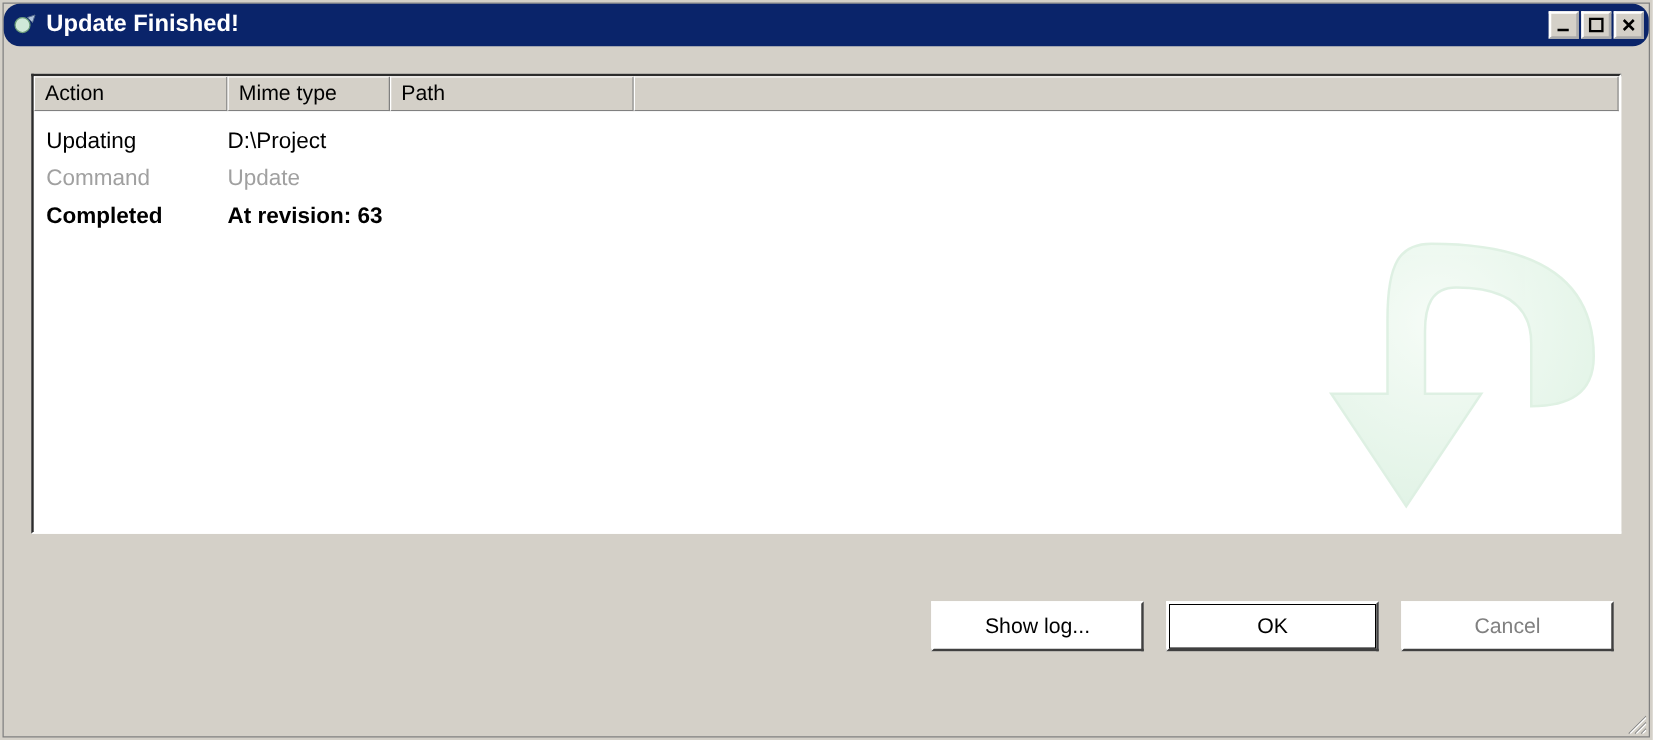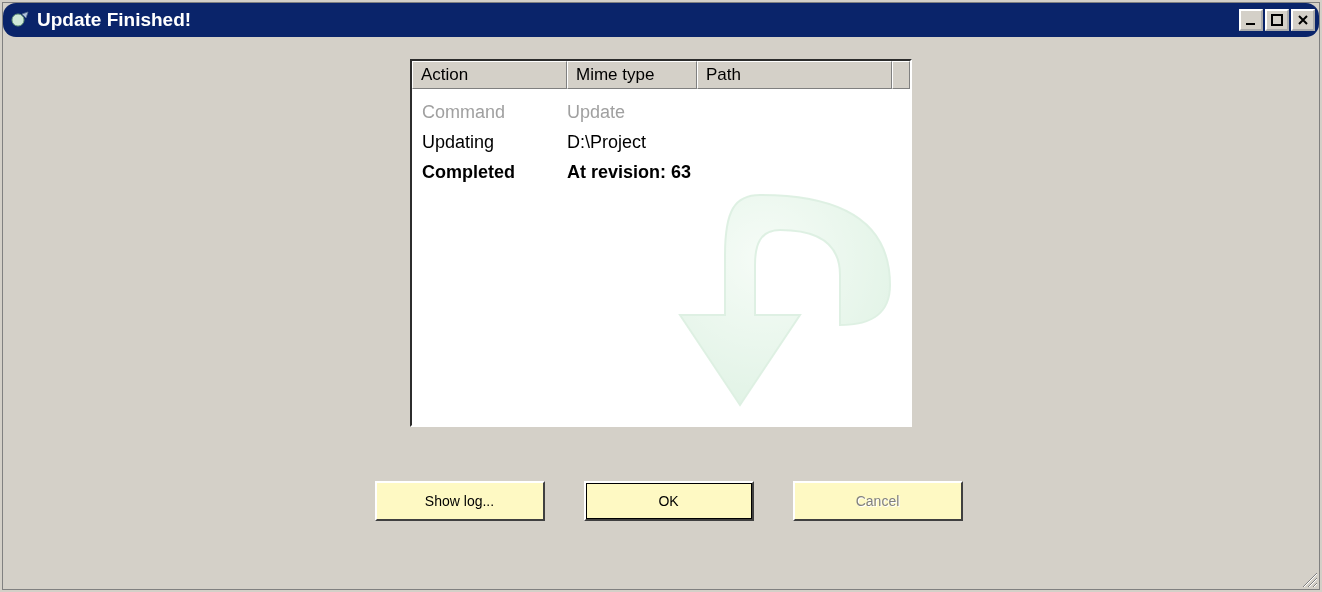--- a/index.html
+++ b/index.html
@@ -66,21 +66,20 @@
   .client-area {
     position: absolute;
     top: 34px;
     left: 0;
     right: 0;
     bottom: 0;
     padding: 22px 22px 14px 22px;
     box-sizing: border-box;
     display: flex;
     flex-direction: column;
-    align-items: center;
   }
 
   .list-frame {
     flex: 0 0 auto;
     height: 368px;
     border: 2px inset #ffffff;
     border-top-color: #808080;
     border-left-color: #808080;
     border-right-color: #ffffff;
     border-bottom-color: #ffffff;
@@ -148,35 +147,34 @@
   .button-bar {
     display: flex;
     justify-content: flex-end;
     gap: 18px;
     margin-top: 54px;
     padding-right: 6px;
   }
   .btn {
     width: 170px;
     height: 40px;
-    background: #fef9c3;
+    background: #ffffff;
     border: 2px solid;
     border-top-color: #ffffff;
     border-left-color: #ffffff;
     border-right-color: #404040;
     border-bottom-color: #404040;
     font-family: Tahoma, Arial, sans-serif;
-    font-size: 14px;
+    font-size: 17px;
     display: flex;
     align-items: center;
     justify-content: center;
     color: #000;
     cursor: default;
     box-sizing: border-box;
-    margin-left: 21px;
   }
   .btn.default {
     box-shadow: 0 0 0 1px #000 inset;
   }
   .btn.disabled {
     color: #808080;
     text-shadow: 1px 1px 0 #ffffff;
   }
 
   .resize-grip {
@@ -249,27 +247,27 @@
                      L 160 140
                      L 100 230
                      L 40 140
                      L 85 140
                      L 85 80
                      C 85 35, 95 20, 120 20 Z" fill="url(#g1)" stroke="#bfe3c8" stroke-width="2"></path>
           </svg>
         </div>
 
         <div class="rows">
+          <div class="row">
+            <span class="c1">Updating</span>
+            <span class="c2">D:\Project</span>
+          </div>
           <div class="row muted">
             <span class="c1">Command</span>
             <span class="c2">Update</span>
-          </div>
-          <div class="row">
-            <span class="c1">Updating</span>
-            <span class="c2">D:\Project</span>
           </div>
           <div class="row bold">
             <span class="c1">Completed</span>
             <span class="c2">At revision: 63</span>
           </div>
         </div>
       </div>
     </div>
 
     <div class="button-bar">

